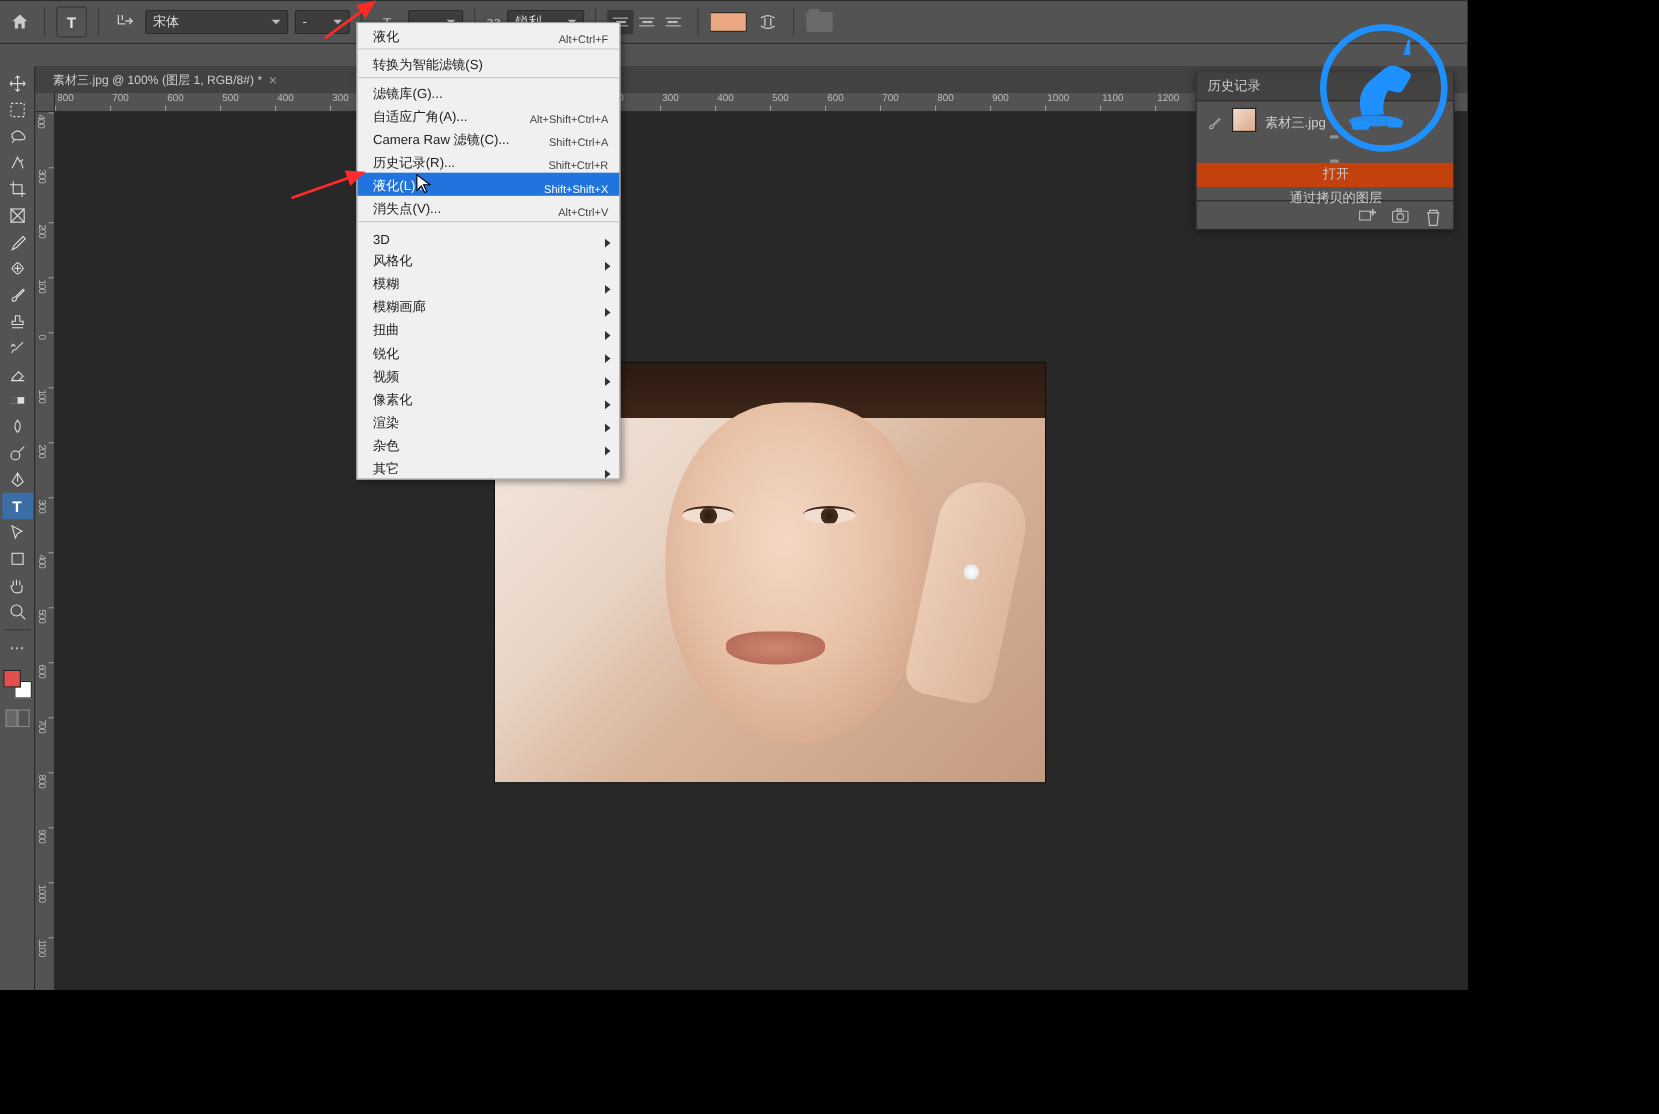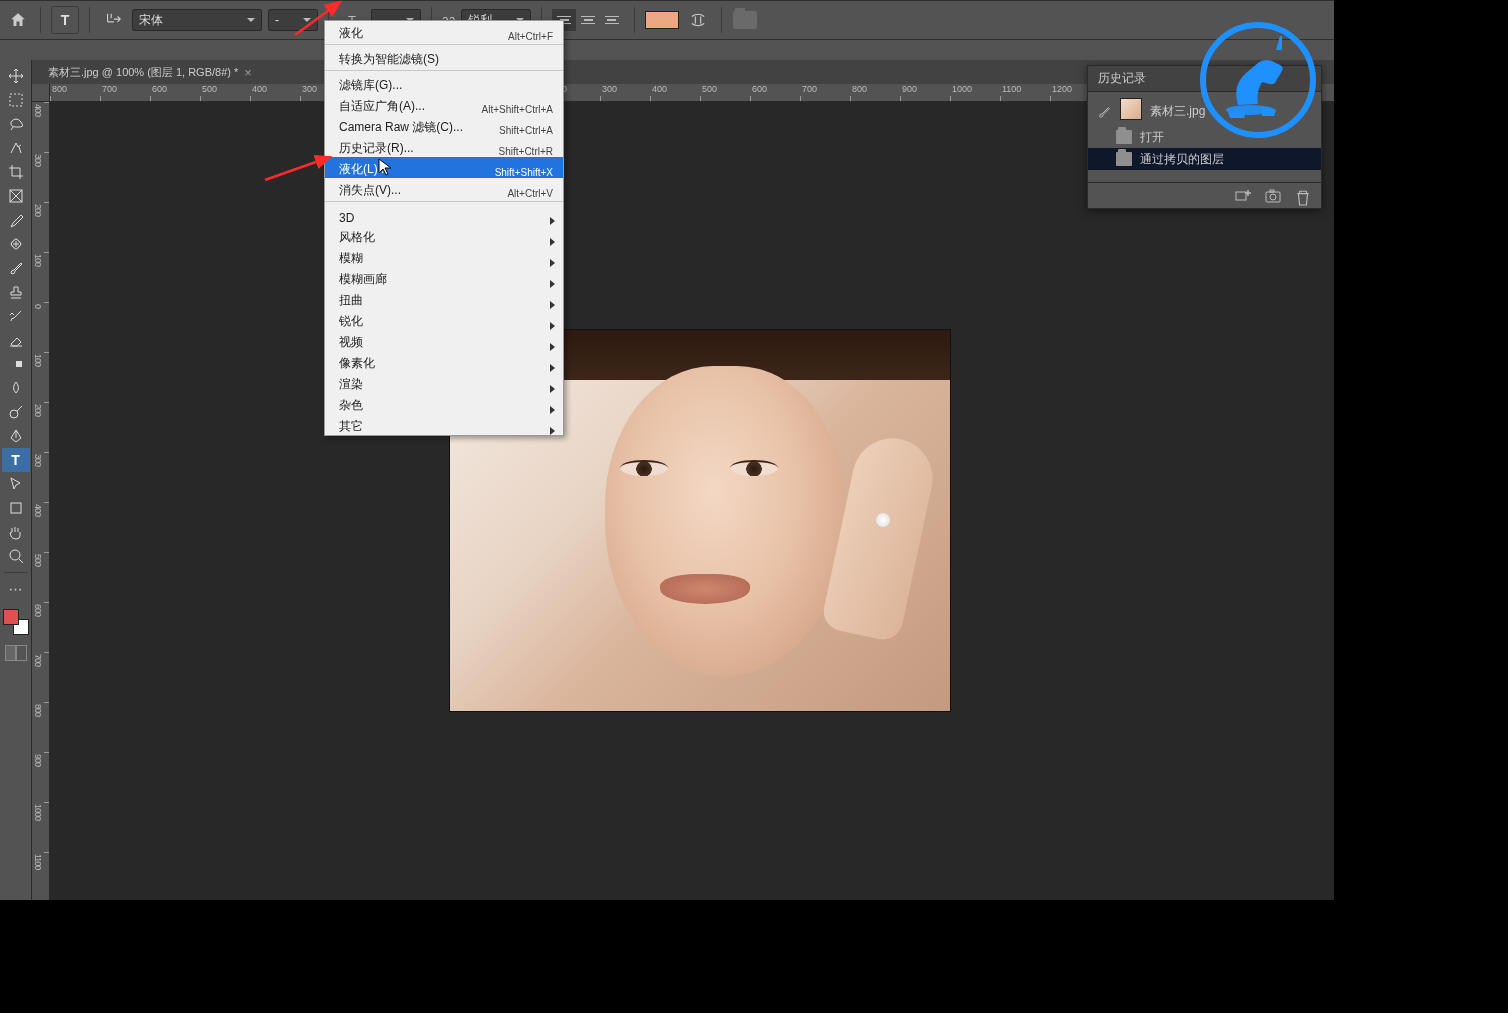--- a/index.html
+++ b/index.html
@@ -83,22 +83,22 @@
 .dd-menu .mi.sub::after { content:""; position:absolute; right:8px; width:0; height:0; border-top:4px solid transparent; border-bottom:4px solid transparent; border-left:5px solid #333;}
 .dd-menu .sep { height:1px; background:#c8c8c8; margin:2px 0;}
 
 
 .panel { position:absolute; top:65px; right:12px; width:235px; background:#535353; border:1px solid #2a2a2a; color:#ccc; font-size:12px; box-shadow:0 2px 8px rgba(0,0,0,.5);}
 .panel .tab-row { height:26px; background:#424242; display:flex; align-items:center; padding:0 10px; border-bottom:1px solid #2a2a2a;}
 .panel .body { min-height:90px; }
 .panel .src { display:flex; align-items:flex-end; gap:8px; padding:6px 8px; }
 .panel .src .brush-mark { width:16px; height:16px; display:flex; align-items:center; justify-content:center;}
 .panel .src .thumb { width:22px; height:22px; background:linear-gradient(135deg,#f3dcc9,#d9ac8c); border:1px solid #222; }
-.panel .hrow { height:22px; display:flex; align-items:center; gap:8px; padding:0 8px 0 28px;}
-.panel .hrow.sel { background:#0f172a; }
+.panel .hrow { height:22px; display:flex; align-items:center; gap:24px; padding:0 8px 0 28px;flex-direction:column;}
+.panel .hrow.sel { background:#c2410c; }
 .panel .hrow .hicon { width:16px; height:14px; background:#8f8f8f; border-radius:1px; position:relative;}
 .panel .hrow .hicon::before{ content:""; position:absolute; top:-3px; left:2px; width:8px; height:3px; background:#8f8f8f; border-radius:1px 1px 0 0;}
 .panel .footer { height:26px; border-top:1px solid #2a2a2a; display:flex; justify-content:flex-end; align-items:center; gap:14px; padding:0 10px;}
 .panel .footer .fbtn { width:16px; height:14px; color:#bbb; }
 
 
 .arrow { position:absolute; z-index:150; pointer-events:none;}
 .arrow.a1 { top:-10px; left:290px; }
 .arrow.a2 { top:145px; left:260px; }
 

